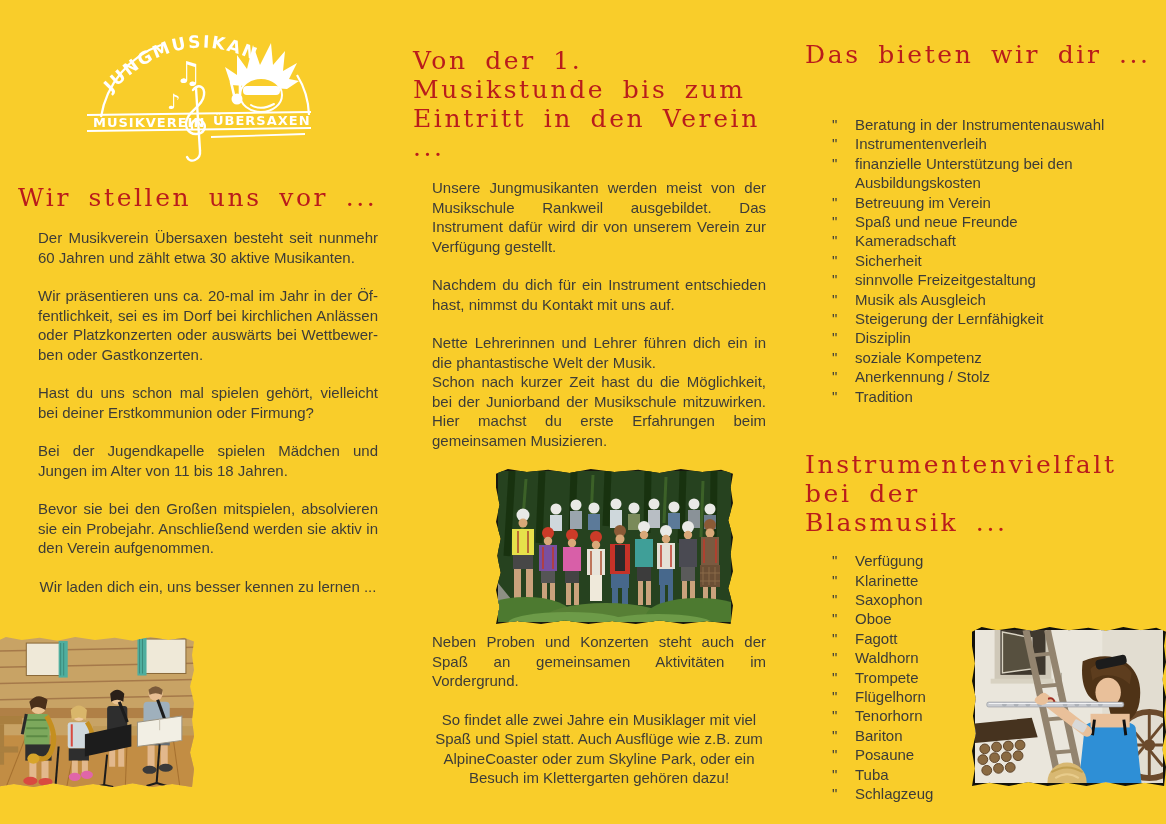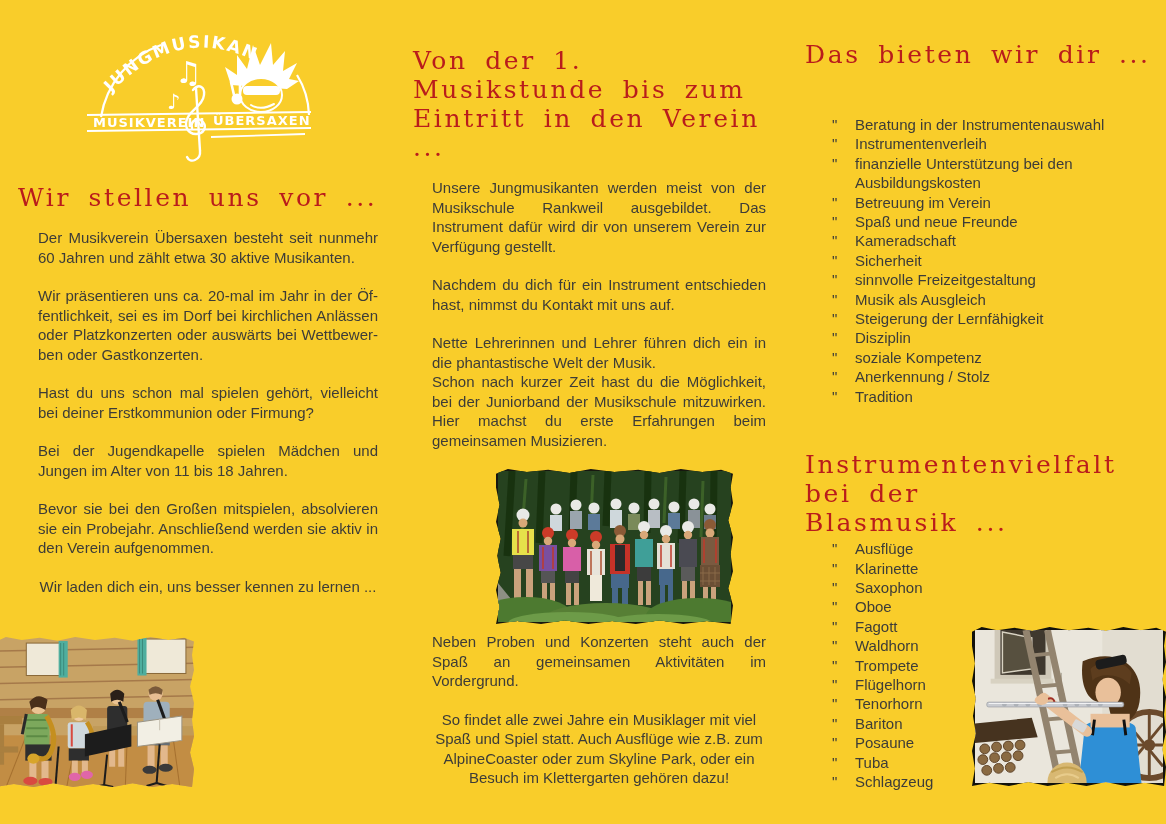--- a/index.html
+++ b/index.html
@@ -31,21 +31,21 @@
 
   .col1{left:18px;top:183px;width:360px;}
   .col1 h2{margin-bottom:16px;}
 
   .col2{left:413px;top:46px;width:353px;}
   .col2 h2{margin-bottom:16px;}
   .col2 .body{padding-left:19px;}
 
   .col3{left:805px;top:40px;width:352px;}
   .col3 h2.h-offers{margin-bottom:46px;}
-  .col3 h2.h-instruments{margin-top:44px;margin-bottom:2px;}
+  .col3 h2.h-instruments{margin-top:44px;margin-bottom:14px;}
 
   ul.bullet-list{list-style:none;margin:0;padding:0 0 0 27px;}
   ul.bullet-list li{display:flex;line-height:19.4px;}
   ul.bullet-list .b{width:23px;flex:none;color:#3D3C38;}
 
   
   .torn{
     clip-path:polygon(0 3%,5% 0,13% 2%,22% .5%,31% 2.5%,40% 0,50% 2%,60% .5%,69% 2.5%,78% 0,87% 2%,95% .5%,100% 3%,
       99% 12%,100% 22%,98% 33%,100% 44%,99% 55%,100% 66%,98% 77%,100% 88%,99% 100%,
       89% 98%,79% 100%,69% 97.5%,59% 100%,49% 98%,39% 100%,29% 97.5%,19% 100%,9% 98%,0 100%,
@@ -334,21 +334,21 @@
       <li>
           <span class="b">"</span>
           <span>Tradition</span>
         </li>
     </ul>
 
     <h2 class="head h-instruments"><span>Instrumentenvielfalt bei der</span><br><span>Blasmusik ...</span></h2>
     <ul class="bullet-list">
       <li>
           <span class="b">"</span>
-          <span>Ausflüge</span>
+          <span>Verfügung</span>
         </li>
       <li>
           <span class="b">"</span>
           <span>Klarinette</span>
         </li>
       <li>
           <span class="b">"</span>
           <span>Saxophon</span>
         </li>
       <li>

